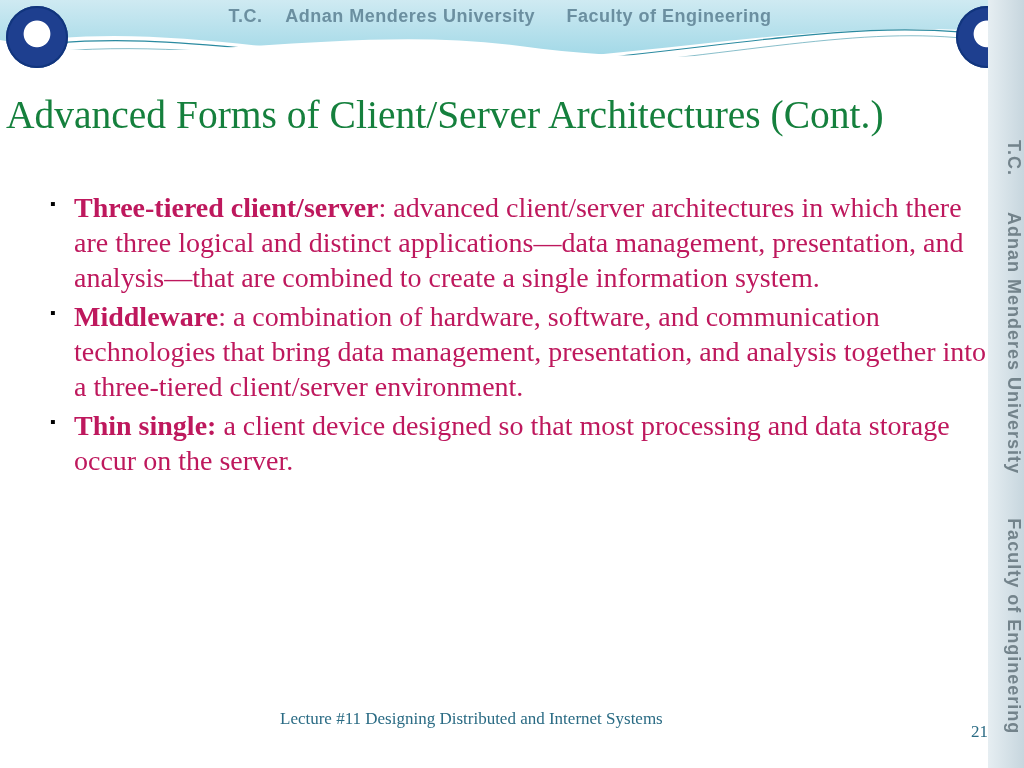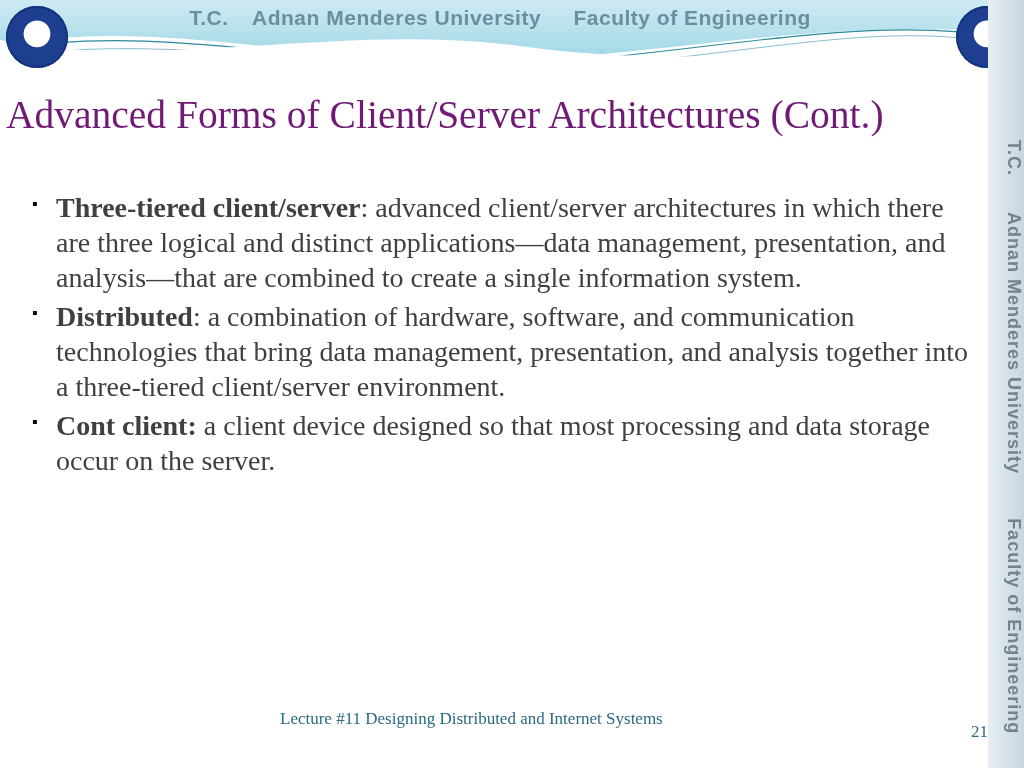--- a/index.html
+++ b/index.html
@@ -23,21 +23,21 @@
   .top-band svg { display: block; }
 
   .header-text {
     position: absolute;
     top: 6px;
     left: 0;
     width: 1000px;
     text-align: center;
     font-family: Arial, sans-serif;
     font-weight: bold;
-    font-size: 21px;
+    font-size: 18px;
     color: #6b8fa0;
     letter-spacing: 0.5px;
     white-space: nowrap;
   }
   .header-text .tc { margin-right: 18px; }
   .header-text .uni { margin-right: 26px; }
   .header-text .fac { }
 
   
   .right-strip {
@@ -79,33 +79,33 @@
   .logo-left { left: 6px; }
   .logo-right { right: 6px; }
 
   
   .title {
     position: absolute;
     top: 92px;
     left: 6px;
     right: 10px;
     font-size: 39.5px;
-    color: #701a75;
+    color: #15803d;
     white-space: nowrap;
   }
 
   
   .content {
     position: absolute;
     top: 190px;
-    left: 32px;
+    left: 50px;
     width: 940px;
     font-size: 28px;
     line-height: 1.25;
-    color: #404040;
+    color: #be185d;
   }
   .content ul { list-style: none; }
   .content li {
     position: relative;
     padding-left: 24px;
     margin-bottom: 4px;
   }
   .content li::before {
     content: "▪";
     position: absolute;
@@ -174,24 +174,24 @@
 </div>
 
 <div class="title">Advanced Forms of Client/Server Architectures (Cont.)</div>
 
 <div class="content">
   <ul>
     <li>
       <b>Three-tiered client/server</b><span>: </span><span>advanced client/server architectures in which there are three logical and distinct applications—data management, presentation, and analysis—that are combined to create a single information system.</span>
     </li>
     <li>
-      <b>Distributed</b><span>: </span><span>a combination of hardware, software, and communication technologies that bring data management, presentation, and analysis together into a three-tiered client/server environment.</span>
+      <b>Middleware</b><span>: </span><span>a combination of hardware, software, and communication technologies that bring data management, presentation, and analysis together into a three-tiered client/server environment.</span>
     </li>
     <li>
-      <b>Cont client:</b><span> </span><span>a client device designed so that most processing and data storage occur on the server.</span>
+      <b>Thin single:</b><span> </span><span>a client device designed so that most processing and data storage occur on the server.</span>
     </li>
   </ul>
 </div>
 
 <div class="footer">
   <div class="lecture">Lecture #11 Designing Distributed and Internet Systems</div>
   <div class="pagenum">21</div>
 </div>
 
 </body></html>

